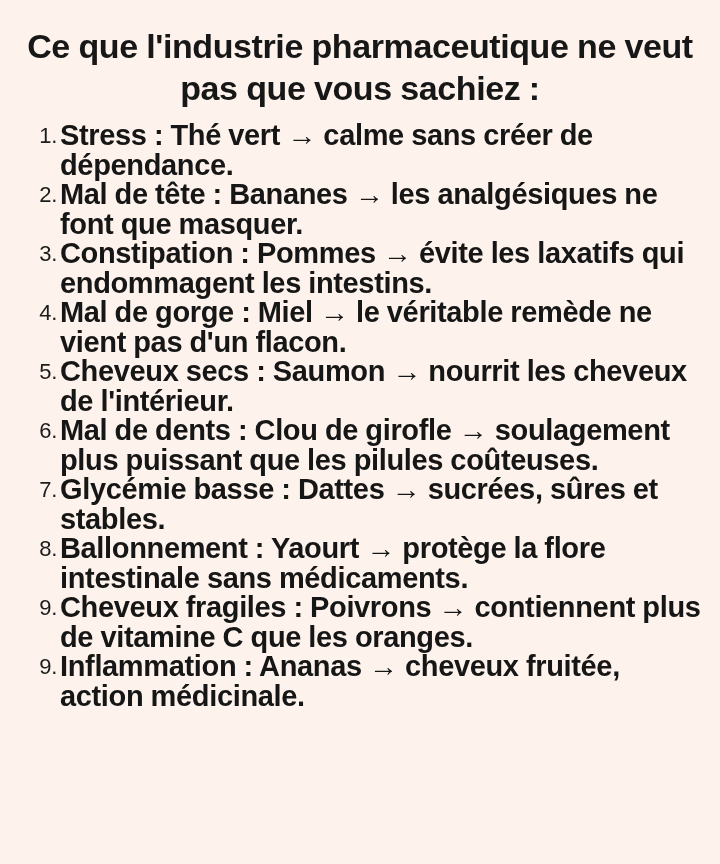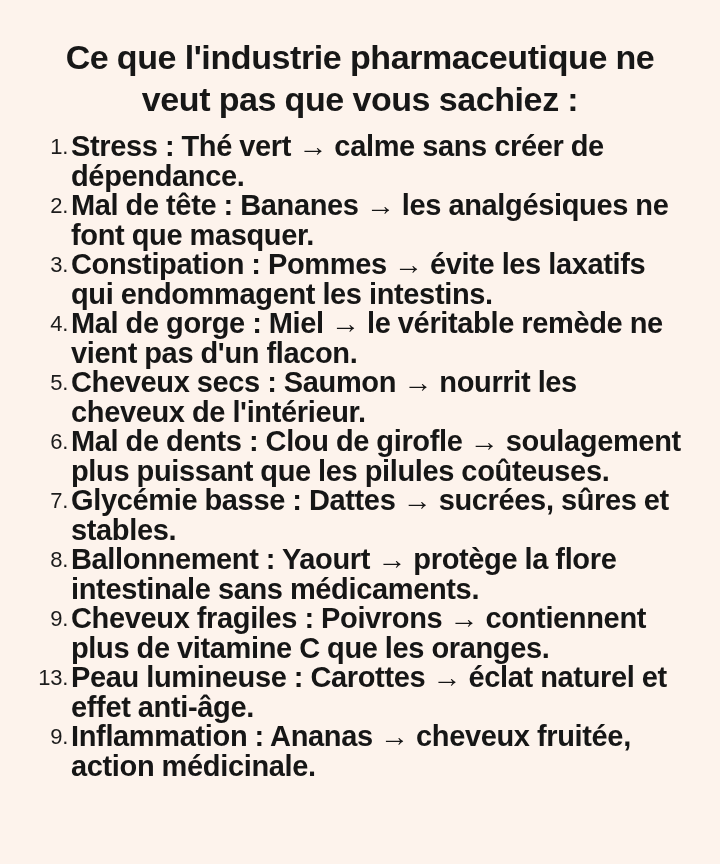--- a/index.html
+++ b/index.html
@@ -15,21 +15,21 @@
     background: #fdf3ec;
     font-family: "Liberation Sans", "DejaVu Sans", sans-serif;
     -webkit-font-smoothing: antialiased;
   }
 
   .poster {
     width: 720px;
     height: 708px;
     box-sizing: border-box;
     background: #fdf3ec;
-    padding: 16px;
+    padding: 5px;
     position: relative;
   }
 
   
   .title {
     margin: 0;
     padding: 20px 14px 6px 14px;
     text-align: center;
     font-family: "Liberation Sans", "DejaVu Sans", sans-serif;
     font-weight: 700;
@@ -120,22 +120,18 @@
     </li>
     <li class="tip">
       <span class="tip-num">8.</span>
       <span class="tip-text">Ballonnement : Yaourt → protège la flore intestinale sans médicaments.</span>
     </li>
     <li class="tip">
       <span class="tip-num">9.</span>
       <span class="tip-text">Cheveux fragiles : Poivrons → contiennent plus de vitamine C que les oranges.</span>
     </li>
     <li class="tip">
-      <span class="tip-num">13.</span>
-      <span class="tip-text">Peau lumineuse : Carottes → éclat naturel et effet anti-âge.</span>
-    </li>
-    <li class="tip">
       <span class="tip-num">9.</span>
       <span class="tip-text">Inflammation : Ananas → cheveux fruitée, action médicinale.</span>
     </li>
   </ol>
 
 </div>
 
 </body></html>

